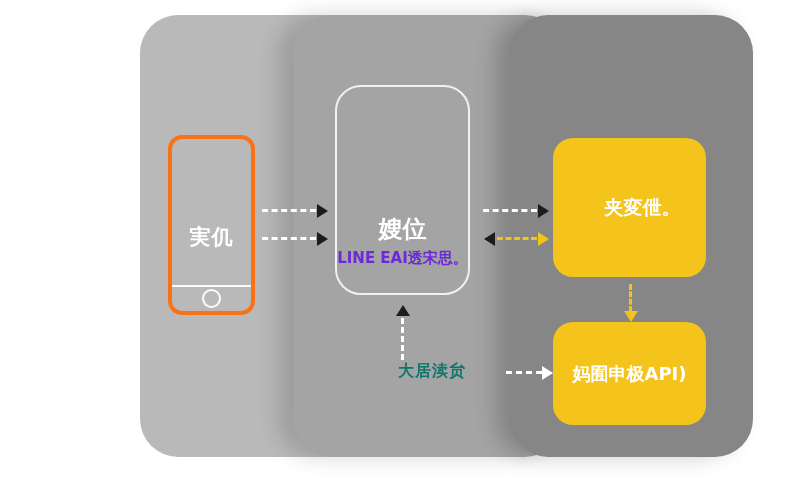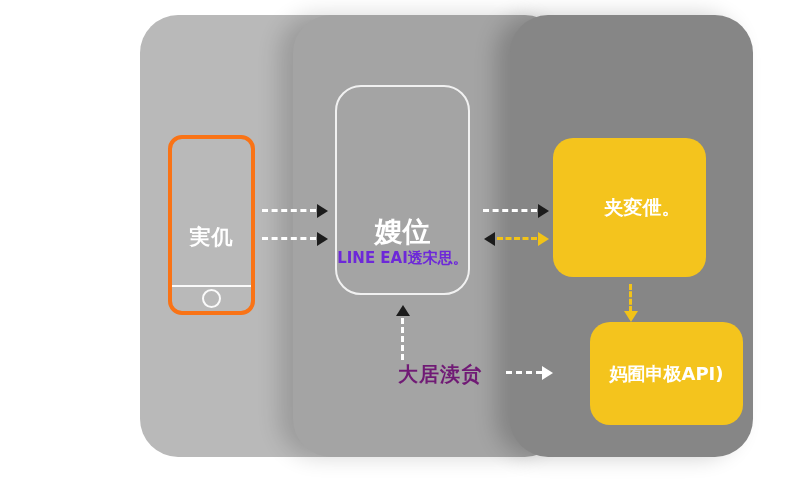--- a/index.html
+++ b/index.html
@@ -17,34 +17,34 @@
          border:4px solid #f97316;border-radius:14px;box-sizing:border-box;}
   .phone-label{position:absolute;left:0;top:84px;width:100%;text-align:center;
                color:#ffffff;font-size:21px;font-weight:bold;letter-spacing:1px;}
   .phone-footer{position:absolute;left:0;right:0;bottom:0;height:24px;border-top:2px solid #fafafa;}
   .home-circle{width:15px;height:15px;border:2px solid #fafafa;border-radius:50%;margin:2px auto 0 auto;}
 
   
   .platform-box{position:absolute;left:335px;top:85px;width:135px;height:210px;
                 border:2px solid rgba(255,255,255,0.85);border-radius:26px;box-sizing:border-box;}
   .platform-title{position:absolute;left:0;top:126px;width:100%;text-align:center;
-                  color:#ffffff;font-size:28px;font-weight:bold;}
+                  color:#ffffff;font-size:24px;font-weight:bold;}
   .platform-sub{position:absolute;left:-18px;top:162px;width:167px;text-align:center;
                 color:#6d28d9;font-size:15px;font-weight:bold;}
 
   
   .ybox{position:absolute;background:#f4c41d;border-radius:20px;color:#ffffff;font-weight:bold;}
   .server-box{left:553px;top:138px;width:153px;height:139px;display:flex;flex-direction:column;
               justify-content:center;padding-left:26px;box-sizing:border-box;font-size:19px;line-height:25px;text-align:center;}
   .api-box{left:553px;top:322px;width:153px;height:103px;display:flex;align-items:center;
-           justify-content:center;font-size:18px;text-align:center;margin-left:37px;}
+           justify-content:center;font-size:18px;text-align:center;}
 
   
-  .bottom-label{position:absolute;left:398px;top:361px;width:112px;color:#701a75;
-                font-size:20px;font-weight:bold;letter-spacing:1px;}
+  .bottom-label{position:absolute;left:398px;top:361px;width:112px;color:#0f766e;
+                font-size:16px;font-weight:bold;letter-spacing:1px;}
 
   
   .hdash{position:absolute;height:0;border-top:3px dashed #ffffff;}
   .hdash-yellow{position:absolute;height:0;border-top:3px dashed #f2c318;}
   .vdash{position:absolute;width:0;border-left:3px dashed #ffffff;}
   .vdash-yellow{position:absolute;width:0;border-left:3px dashed #f2c318;}
 
   
   .head{position:absolute;width:0;height:0;}
   .head-right-black{border-left:11px solid #1c1c1c;border-top:7px solid transparent;border-bottom:7px solid transparent;}

